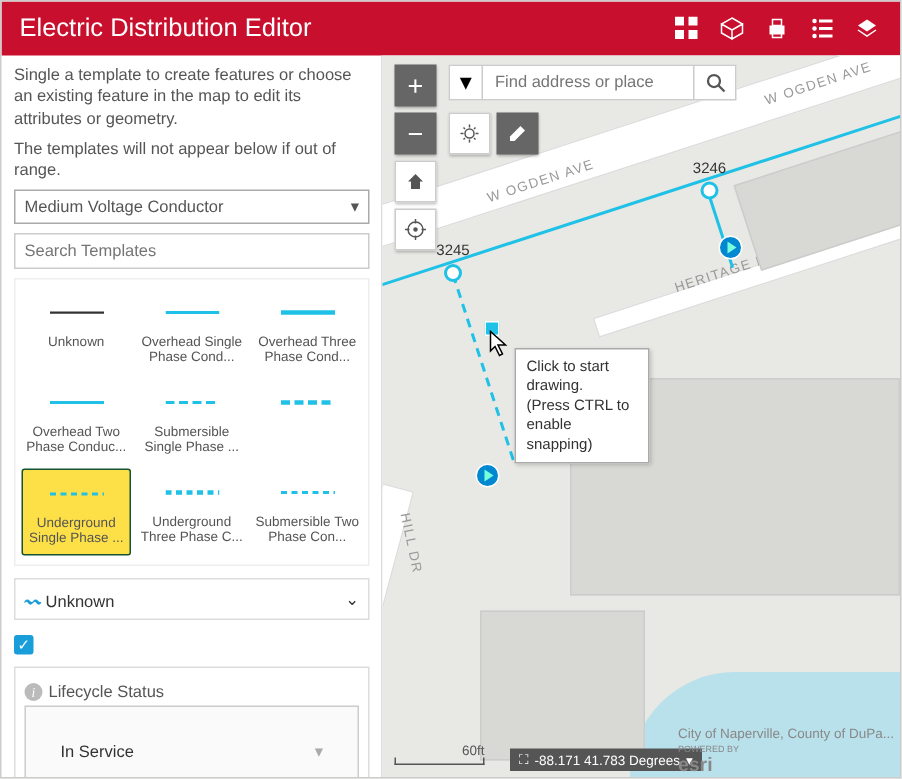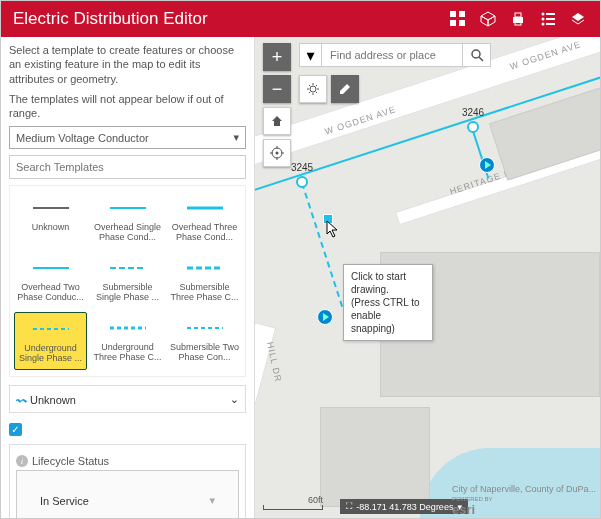--- a/index.html
+++ b/index.html
@@ -38,21 +38,21 @@
 .road-border { border: 1px solid #ddd; }
 .road-label { position: absolute; font-size: 9px; color: #999; letter-spacing: 1px; transform-origin: left center; white-space: nowrap; }
 .building { position: absolute; background: #d8d8d4; border: 1px solid #ccc; }
 .cyan-line { position: absolute; background: #1fc1e6; height: 2px; transform-origin: left center; }
 .dashed { border-top: 2px dashed #1fc1e6; background: none; height: 0; }
 .node { position: absolute; width: 12px; height: 12px; background: #fff; border: 2px solid #1fc1e6; border-radius: 50%; transform: translate(-50%, -50%); }
 .square-node { position: absolute; width: 10px; height: 10px; background: #1fc1e6; border: 1px solid #fff; transform: translate(-50%, -50%); }
 .play-btn { position: absolute; width: 16px; height: 16px; background: #0288d1; border-radius: 50%; border: 1px solid #fff; display: flex; align-items: center; justify-content: center; transform: translate(-50%, -50%); }
 .play-btn::after { content: ''; border-left: 6px solid #7fd; border-top: 4px solid transparent; border-bottom: 4px solid transparent; margin-left: 1px; }
 .node-label { position: absolute; font-size: 10px; color: #333; transform: translate(-50%, 0); white-space: nowrap; }
-.tooltip { position: absolute; background: #fff; border: 1px solid #aaa; padding: 5px 7px; font-size: 10px; color: #333; line-height: 1.3; max-width: 90px; box-shadow: 1px 1px 3px rgba(0,0,0,0.2); margin-top: 32px; }
+.tooltip { position: absolute; background: #fff; border: 1px solid #aaa; padding: 5px 7px; font-size: 10px; color: #333; line-height: 1.3; max-width: 90px; box-shadow: 1px 1px 3px rgba(0,0,0,0.2); }
 .cursor-arrow { position: absolute; transform: translate(-2px, -2px); }
 .scalebar { position: absolute; left: 8px; bottom: 8px; font-size: 9px; color: #555; }
 .scalebar .bar { width: 60px; height: 5px; border: 1px solid #555; border-top: none; }
 .coords { position: absolute; left: 85px; bottom: 4px; background: #555; color: #fff; font-size: 9px; padding: 2px 6px; display: flex; align-items: center; gap: 4px; }
 .esri { position: absolute; right: 4px; bottom: 2px; font-size: 9px; color: #888; text-align: left; line-height: 1; }
 .esri .pow { font-size: 6px; }
 .water { position: absolute; background: #b9e1ec; }
 </style>
 </head>
 <body>
@@ -95,21 +95,21 @@
           <path d="M8 2 L14 6 L8 10 L2 6 Z" fill="#fff"></path>
           <path d="M2 9 L8 13 L14 9" fill="none" stroke="#fff"></path>
         </svg>
       </div>
   </div>
 </div>
 
 <div class="main">
   <div class="sidebar">
     <div class="sidebar-top-line"></div>
-    <p class="intro">Select a template to create features or choose an existing feature in the map to edit its attributes or geometry.</p>
+    <p class="intro">Single a template to create features or choose an existing feature in the map to edit its attributes or geometry.</p>
     <p class="intro">The templates will not appear below if out of range.</p>
     <div class="select-box">
       <span>Medium Voltage Conductor</span>
       <span>▾</span>
     </div>
     <input class="search-tpl" placeholder="Search Templates" style="">
     <div class="tpl-grid">
       <div class="tpl-item">
           <div class="tpl-svg">
             <svg width="36" height="6">
@@ -149,21 +149,20 @@
             </svg>
           </div>
           <div>Submersible Single Phase ...</div>
         </div>
       <div class="tpl-item">
           <div class="tpl-svg">
             <svg width="36" height="6">
               <line x1="0" y1="3" x2="36" y2="3" stroke="#1fc1e6" stroke-width="3" stroke-dasharray="6 3"></line>
             </svg>
           </div>
-          <div>Submersible Three Phase C...</div>
         </div>
       <div class="tpl-item selected">
           <div class="tpl-svg">
             <svg width="36" height="6">
               <line x1="0" y1="3" x2="36" y2="3" stroke="#1fc1e6" stroke-width="2" stroke-dasharray="4 3"></line>
             </svg>
           </div>
           <div>Underground Single Phase ...</div>
         </div>
       <div class="tpl-item">

